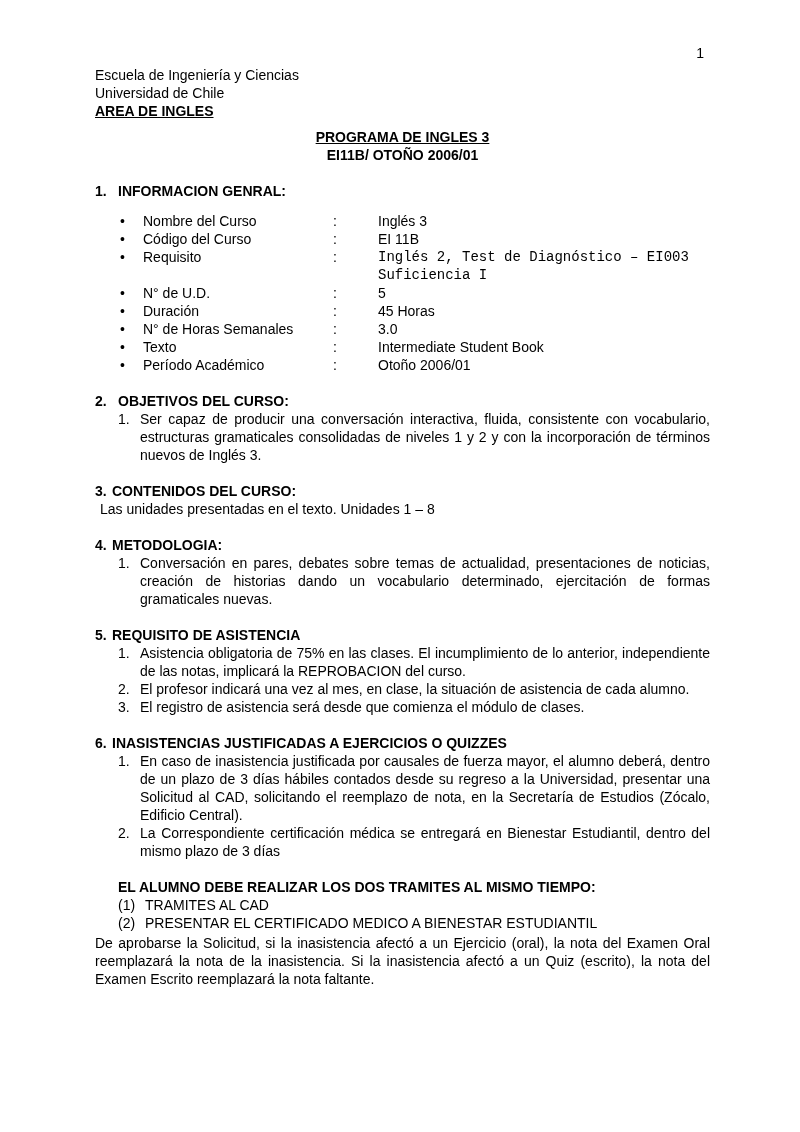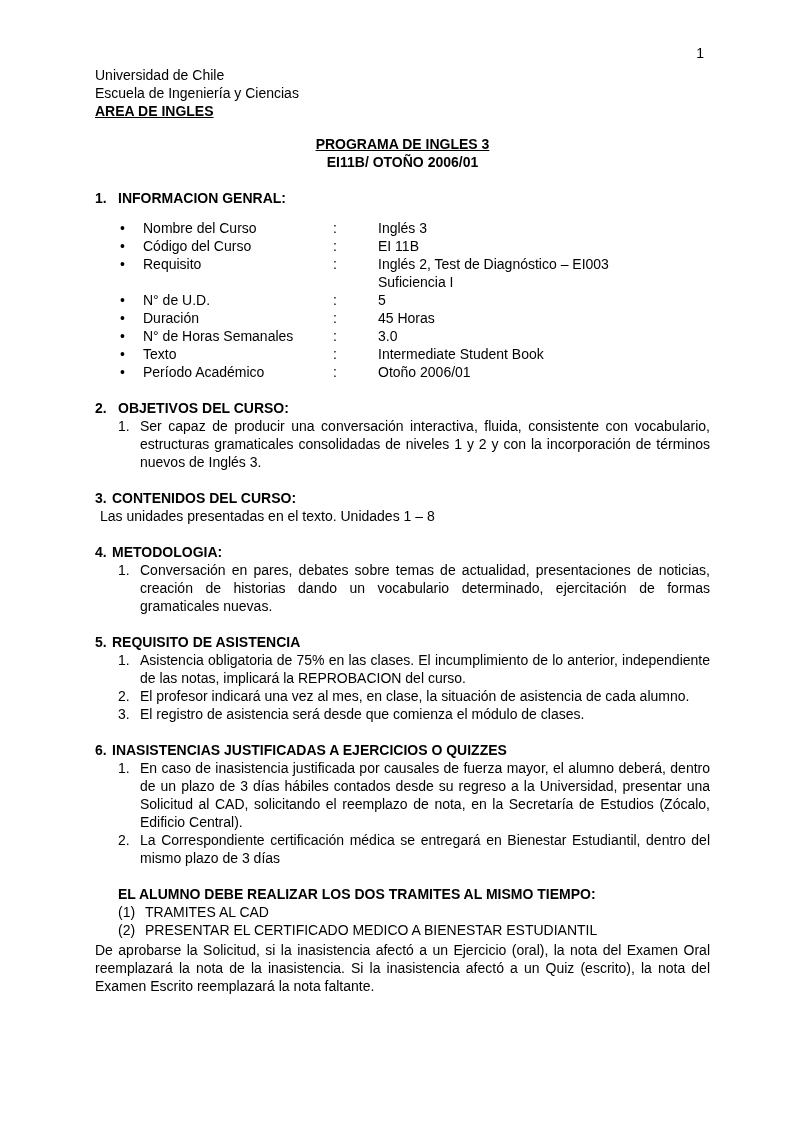--- a/index.html
+++ b/index.html
@@ -12,53 +12,53 @@
     font-family: "Liberation Sans", sans-serif;
     font-size: 14px;
     line-height: 18px;
     position: relative;
     padding: 66px 90px 0 95px;
     overflow: hidden;
   }
   .page-number { position: absolute; top: 44px; right: 96px; }
   .bold { font-weight: bold; }
   .underline { text-decoration: underline; }
-  .doc-title { text-align: center; margin-top: 15px; }
+  .doc-title { text-align: center; margin-top: 8px; }
   section { margin-top: 18px; }
   .sec-head { font-weight: bold; display: flex; }
   .sec-num { flex: 0 0 23px; }
   .sec-num.narrow { flex: 0 0 17px; }
   .info-list { margin-top: 12px; }
   .info-row { display: flex; }
   .bullet { flex: 0 0 23px; margin-left: 25px; }
   .bullet::before { content: "\2022"; }
   .info-label { flex: 0 0 190px; }
   .info-colon { flex: 0 0 45px; }
   .info-value { flex: 1; }
-  .vline { display: block; }
+  .vline { display: block; font-family: Liberation Mono, monospace; }
   .items { margin-top: 0; }
   .num-item { display: flex; margin-left: 23px; }
   .item-num { flex: 0 0 22px; }
   .item-text { flex: 1; text-align: justify; }
   .sec-body { padding-left: 5px; }
   .tramites { margin-top: 18px; margin-left: 23px; }
   .tram-item { display: flex; }
   .tram-num { flex: 0 0 27px; }
   .closing { margin-top: 2px; text-align: justify; }
 </style>
 </head>
 <body>
 
 <div class="page">
 
   <div class="page-number">1</div>
 
   <header class="doc-header">
+    <div>Escuela de Ingeniería y Ciencias</div>
     <div>Universidad de Chile</div>
-    <div>Escuela de Ingeniería y Ciencias</div>
     <div class="bold underline">AREA DE INGLES</div>
   </header>
 
   <div class="doc-title">
     <div class="bold underline">PROGRAMA  DE INGLES 3</div>
     <div class="bold">EI11B/ OTOÑO 2006/01</div>
   </div>
 
   <section>
     <div class="sec-head">

